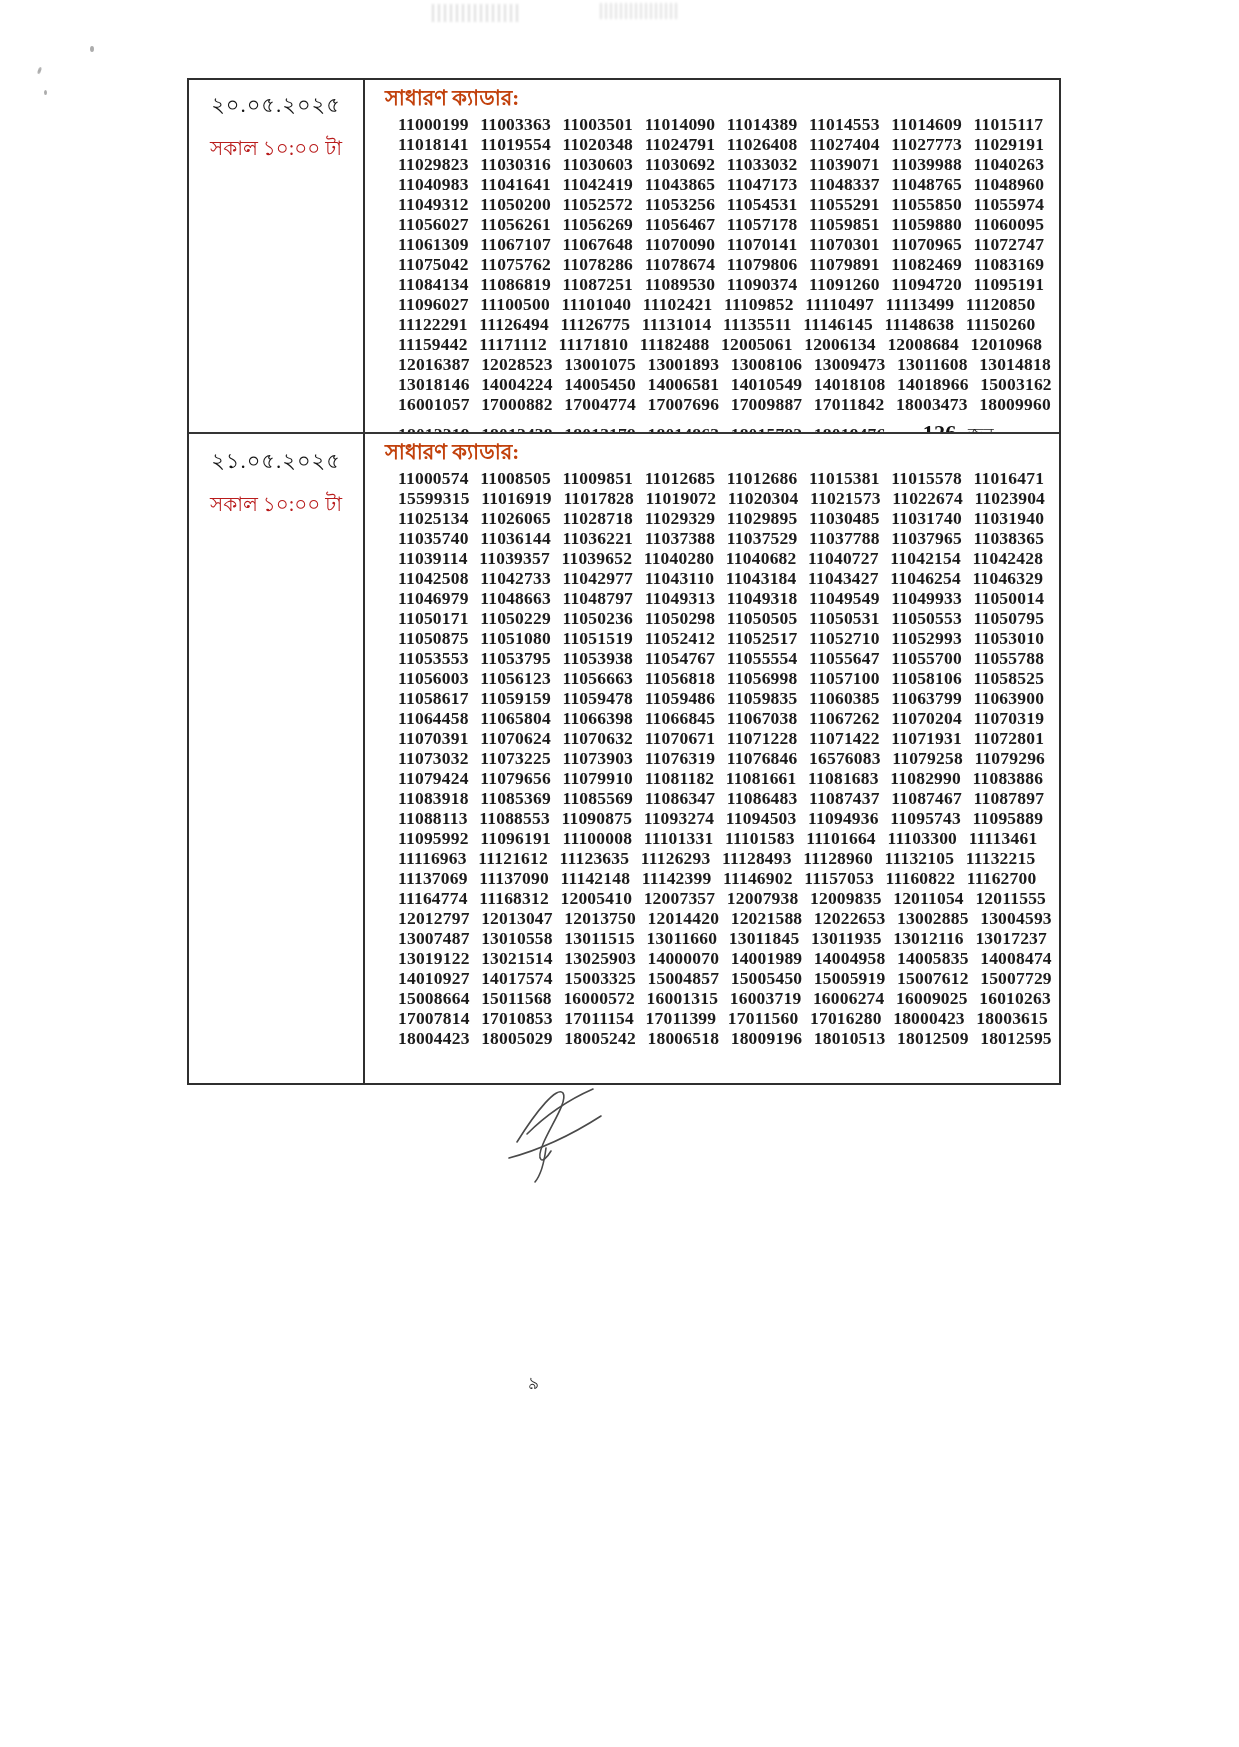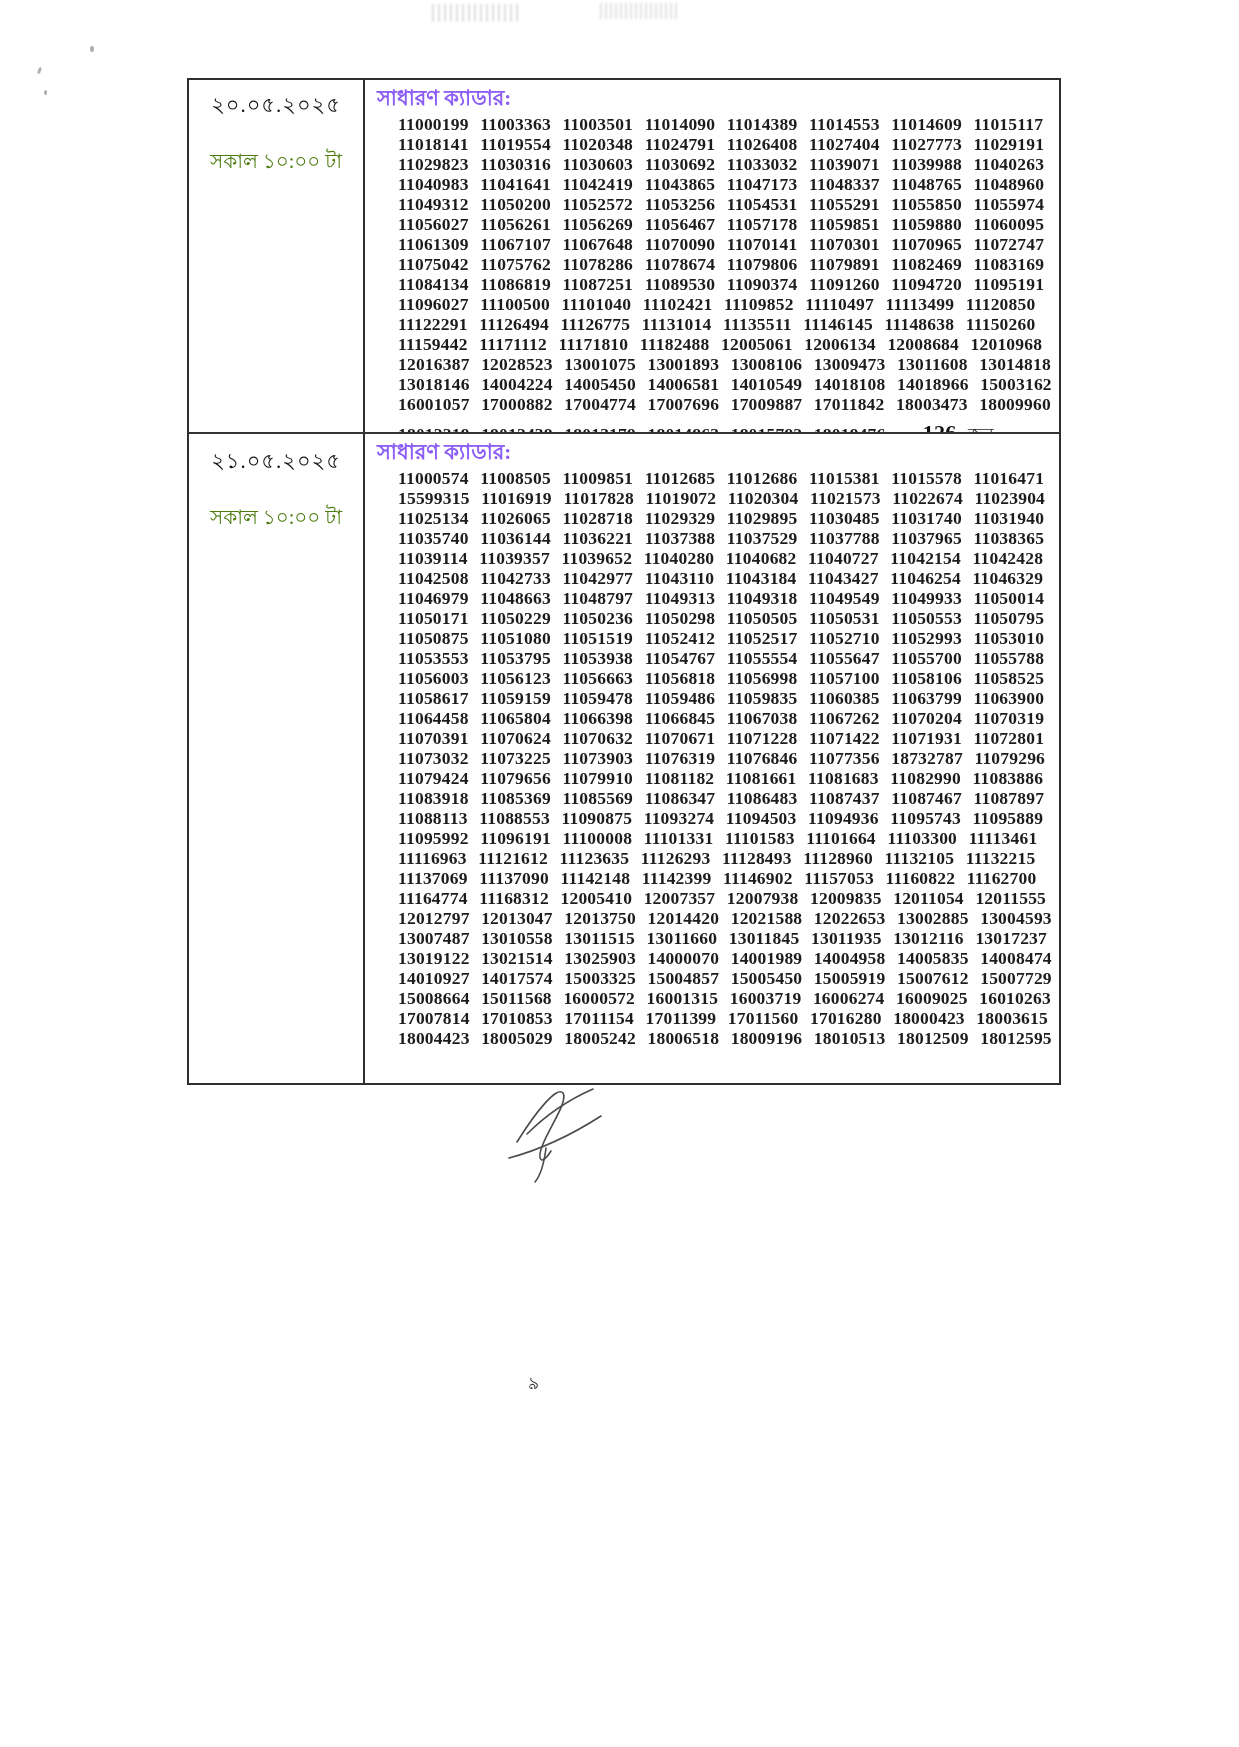--- a/index.html
+++ b/index.html
@@ -33,25 +33,25 @@
   .trow2{height:649px;}
   .cell-left{
     width:176px;flex:0 0 176px;
     border-right:2px solid #2f2f2f;
     box-sizing:border-box;
     text-align:center;
   }
   .trow1 .cell-left{padding-top:12px;}
   .trow2 .cell-left{padding-top:14px;}
   .date{font-size:21px;letter-spacing:1px;color:#141414;line-height:26px;}
-  .time{font-size:20px;color:#4d7c0f;margin-top:30px;line-height:26px;}
+  .time{font-size:20px;color:#b91c1c;margin-top:17px;line-height:26px;}
   .cell-right{flex:1;padding:6px 0 6px 12px;box-sizing:border-box;overflow:hidden;}
   .cadre{
-    font-size:21px;font-weight:bold;color:#8b5cf6;
-    line-height:24px;margin:0 0 4px 0;
+    font-size:21px;font-weight:bold;color:#c2410c;
+    line-height:24px;margin:0 0 4px 8px;
   }
   .rows{margin-left:21px;}
   .num-line{
     font-family:Liberation Serif, serif;
     font-weight:700;
     font-size:17.5px;
     line-height:20px;
     letter-spacing:.2px;
     word-spacing:7px;
     white-space:nowrap;
@@ -127,21 +127,21 @@
             <div class="num-line">11039114 11039357 11039652 11040280 11040682 11040727 11042154 11042428</div>
             <div class="num-line">11042508 11042733 11042977 11043110 11043184 11043427 11046254 11046329</div>
             <div class="num-line">11046979 11048663 11048797 11049313 11049318 11049549 11049933 11050014</div>
             <div class="num-line">11050171 11050229 11050236 11050298 11050505 11050531 11050553 11050795</div>
             <div class="num-line">11050875 11051080 11051519 11052412 11052517 11052710 11052993 11053010</div>
             <div class="num-line">11053553 11053795 11053938 11054767 11055554 11055647 11055700 11055788</div>
             <div class="num-line">11056003 11056123 11056663 11056818 11056998 11057100 11058106 11058525</div>
             <div class="num-line">11058617 11059159 11059478 11059486 11059835 11060385 11063799 11063900</div>
             <div class="num-line">11064458 11065804 11066398 11066845 11067038 11067262 11070204 11070319</div>
             <div class="num-line">11070391 11070624 11070632 11070671 11071228 11071422 11071931 11072801</div>
-            <div class="num-line">11073032 11073225 11073903 11076319 11076846 11077356 18732787 11079296</div>
+            <div class="num-line">11073032 11073225 11073903 11076319 11076846 16576083 11079258 11079296</div>
             <div class="num-line">11079424 11079656 11079910 11081182 11081661 11081683 11082990 11083886</div>
             <div class="num-line">11083918 11085369 11085569 11086347 11086483 11087437 11087467 11087897</div>
             <div class="num-line">11088113 11088553 11090875 11093274 11094503 11094936 11095743 11095889</div>
             <div class="num-line">11095992 11096191 11100008 11101331 11101583 11101664 11103300 11113461</div>
             <div class="num-line">11116963 11121612 11123635 11126293 11128493 11128960 11132105 11132215</div>
             <div class="num-line">11137069 11137090 11142148 11142399 11146902 11157053 11160822 11162700</div>
             <div class="num-line">11164774 11168312 12005410 12007357 12007938 12009835 12011054 12011555</div>
             <div class="num-line">12012797 12013047 12013750 12014420 12021588 12022653 13002885 13004593</div>
             <div class="num-line">13007487 13010558 13011515 13011660 13011845 13011935 13012116 13017237</div>
             <div class="num-line">13019122 13021514 13025903 14000070 14001989 14004958 14005835 14008474</div>

